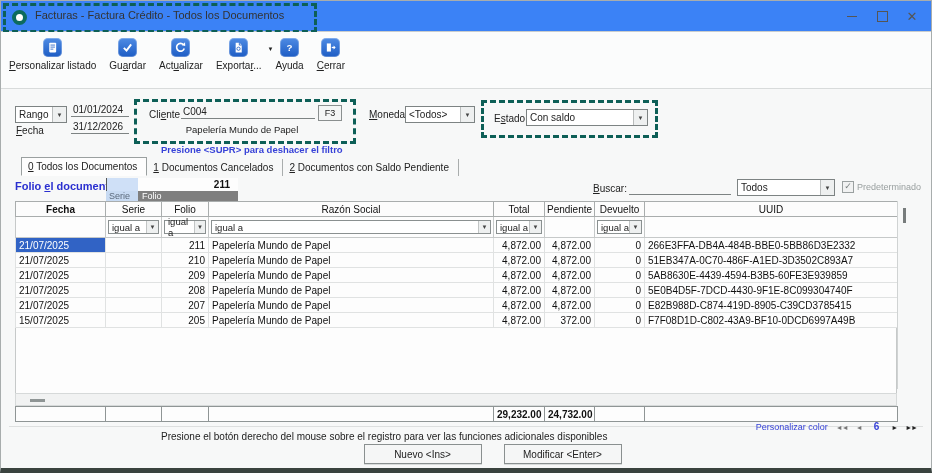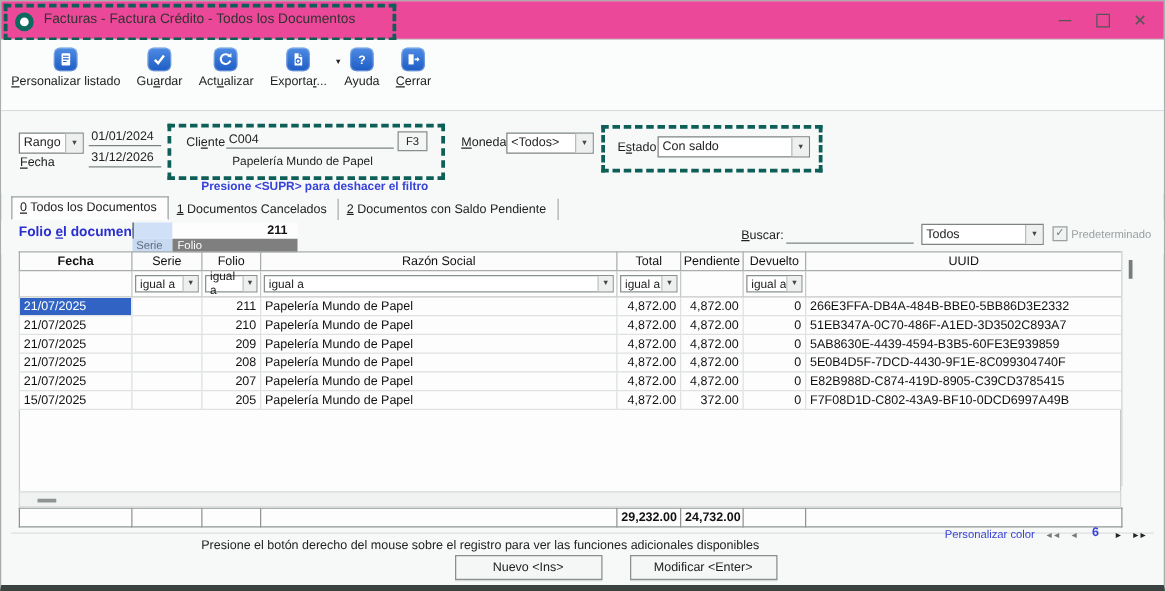--- a/index.html
+++ b/index.html
@@ -2,21 +2,21 @@
 <html><head>
 <meta charset="utf-8">
 <style>
   html,body{margin:0;padding:0;}
   body{width:932px;height:473px;overflow:hidden;background:#e9eaea;
        font-family:"Liberation Sans", sans-serif;-webkit-font-smoothing:antialiased;}
   .window{position:absolute;left:0;top:0;width:932px;height:473px;box-sizing:border-box;
           background:#f7f8f8;border:1px solid #a8adad;border-bottom:5px solid #3a433f;}
 
   
-  .titlebar{position:relative;height:30px;background:#ec4899;border-bottom:1px solid #c9cdcd;}
+  .titlebar{position:relative;height:30px;background:#3b82f6;border-bottom:1px solid #c9cdcd;}
   .title-highlight{position:absolute;left:2px;top:2px;width:308px;height:24px;border:3px dashed #0d5f57;pointer-events:none;}
   .app-icon{position:absolute;left:11px;top:9px;width:7px;height:7px;border:4px solid #0d6b5e;border-radius:50%;background:#fff;}
   .title-text{position:absolute;left:34px;top:8px;font-size:11px;color:#333;}
   .win-controls{position:absolute;right:4px;top:0;height:30px;display:flex;align-items:center;}
   .win-btn{width:30px;height:28px;display:flex;align-items:center;justify-content:center;color:#555;}
   .glyph-min{width:10px;border-bottom:1.5px solid #555;height:1px;display:inline-block;}
   .glyph-max{width:9px;height:9px;border:1.5px solid #555;display:inline-block;}
   .glyph-close{font-size:13px;color:#555;line-height:1;}
   .glyph-close::after{content:"✕";}
 
@@ -54,21 +54,21 @@
           font-size:9px;display:flex;align-items:center;justify-content:center;color:#222;}
   .client-name{position:absolute;left:0;top:22px;width:210px;text-align:center;font-size:9.5px;color:#222;}
   .filter-hint{position:absolute;left:160px;top:55px;font-size:9.5px;color:#3742d8;font-weight:bold;}
   .moneda-label{position:absolute;left:368px;top:20px;}
   .moneda-combo{position:absolute;left:404px;top:17px;width:70px;}
   .estado-box{left:480px;top:11px;width:177px;height:38px;}
   .estado-label{position:absolute;left:10px;top:10px;}
   .estado-combo{position:absolute;left:42px;top:6px;width:122px;}
 
   
-  .tabs{position:relative;height:21px;padding-left:8px;display:flex;align-items:flex-end;text-align:center;}
+  .tabs{position:relative;height:21px;padding-left:20px;display:flex;align-items:flex-end;text-align:center;}
   .tab{font-size:10px;color:#222;padding:3px 9px 3px 6px;border-right:1px solid #a9adad;cursor:default;white-space:nowrap;}
   .tab.active{background:#fdfdfd;border:1px solid #9aa0a0;border-bottom:1px solid #fdfdfd;border-right:1px solid #9aa0a0;}
 
   
   .opener-row{position:relative;height:27px;background:#f7f8f8;}
   .opener-label{position:absolute;left:14px;top:4px;font-size:11px;font-weight:bold;color:#2a2fd0;}
   .serie-input{position:absolute;left:105px;top:2px;width:32px;height:13px;background:#cfe0f7;border:none;
                border-left:1px solid #555;font-size:10px;padding:0 2px;box-sizing:border-box;}
   .folio-box{position:absolute;left:137px;top:2px;width:100px;height:13px;background:#fdfdfd;
              font-size:10px;font-weight:bold;color:#111;text-align:right;padding-right:8px;box-sizing:border-box;line-height:13px;}

